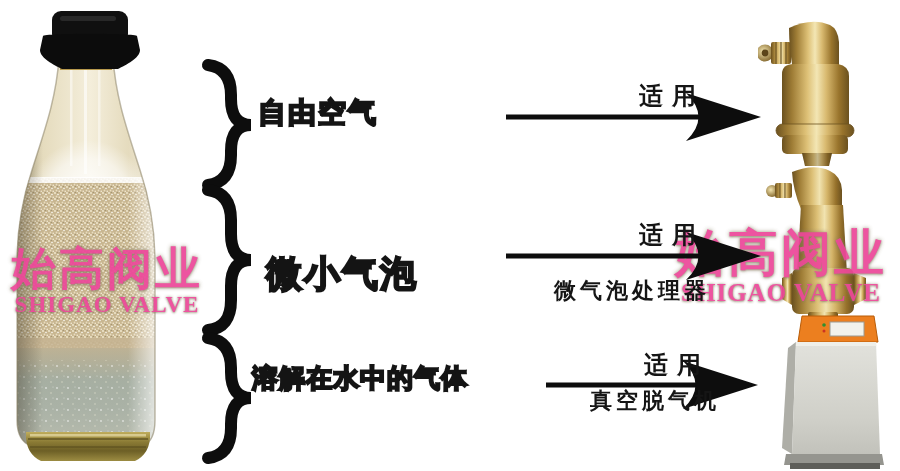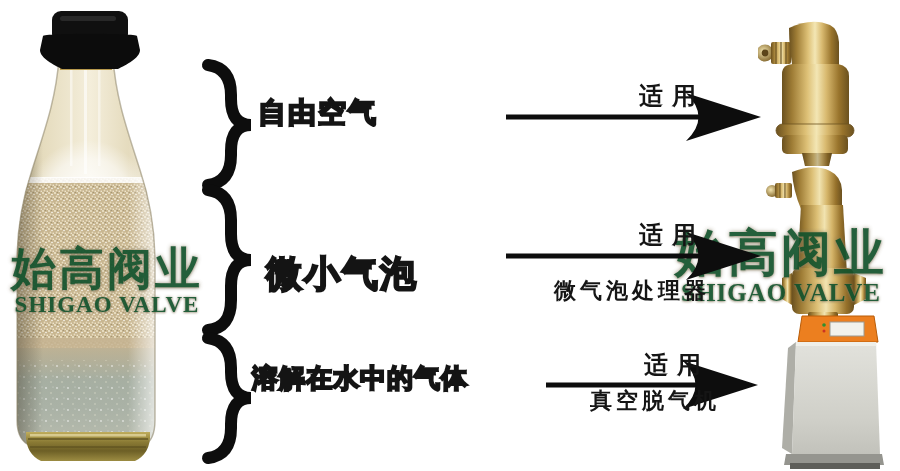--- a/index.html
+++ b/index.html
@@ -25,21 +25,21 @@
   }
   .au{font-size:24px; letter-spacing:9px;}
   .sol{font-size:22px; letter-spacing:4px;}
   #au1{left:505px; top:84px;  width:200px;}
   #au2{left:505px; top:223px; width:200px;}
   #au3{left:545px; top:353px; width:165px;}
   #sol1{left:500px; top:127px; width:210px;}
   #sol2{left:500px; top:280px; width:210px;}
   #sol3{left:545px; top:390px; width:175px;}
   
-  .wm{position:absolute; color:#14532d; text-align:center; line-height:1; opacity:.93;}
+  .wm{position:absolute; color:#ec4899; text-align:center; line-height:1; opacity:.93;}
   .wm .cn{
     font-family:"DejaVu Sans", sans-serif; font-weight:900; letter-spacing:3px;
     text-shadow:0 0 4px rgba(135,124,96,.85), 0 1px 2px rgba(135,124,96,.6);
   }
   .wm .en{
     font-family:Liberation Serif, serif; font-weight:900; letter-spacing:1px; margin-top:2px;
     text-shadow:0 0 3px rgba(135,124,96,.85), 0 1px 2px rgba(135,124,96,.6);
   }
   #wmL{left:0px;  top:246px; width:214px;}
   #wmL .cn{font-size:45px;}

